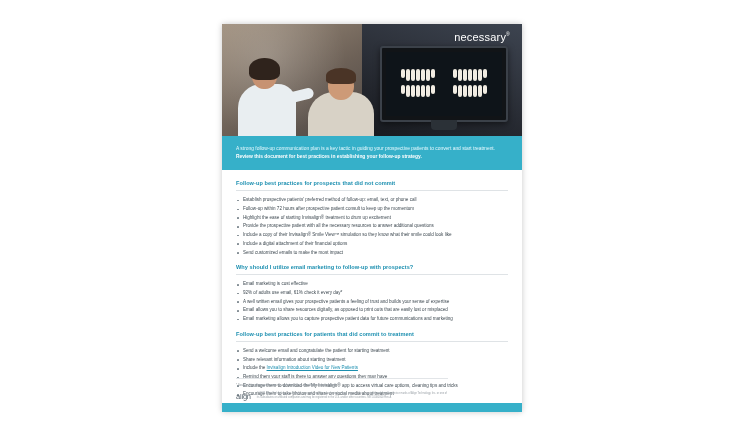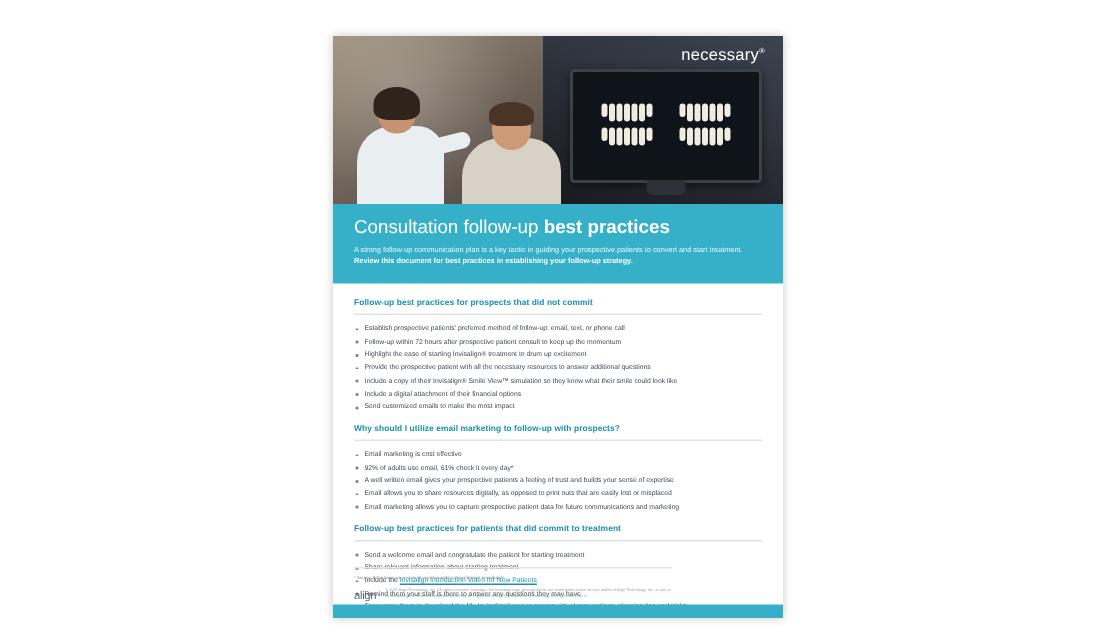--- a/index.html
+++ b/index.html
@@ -368,23 +368,20 @@
         </div>
         <div class="monitor-stand"></div>
       </div>
 
       <div class="logo">
         <span>necessary</span><span class="r">®</span>
       </div>
     </div>
 
     <div class="title-band">
-      <h1>
-        <span>Consultation follow-up </span><b>best practices</b>
-      </h1>
       <p>
         <span>A strong follow-up communication plan is a key tactic in guiding your prospective patients to convert and start treatment. </span><b>Review this document for best practices in establishing your follow-up strategy.</b>
       </p>
     </div>
 
     <div class="body-area">
 
       <div class="sec-block">
         <div class="sec-title">Follow-up best practices for prospects that did not commit</div>
         <div class="rule"></div>

